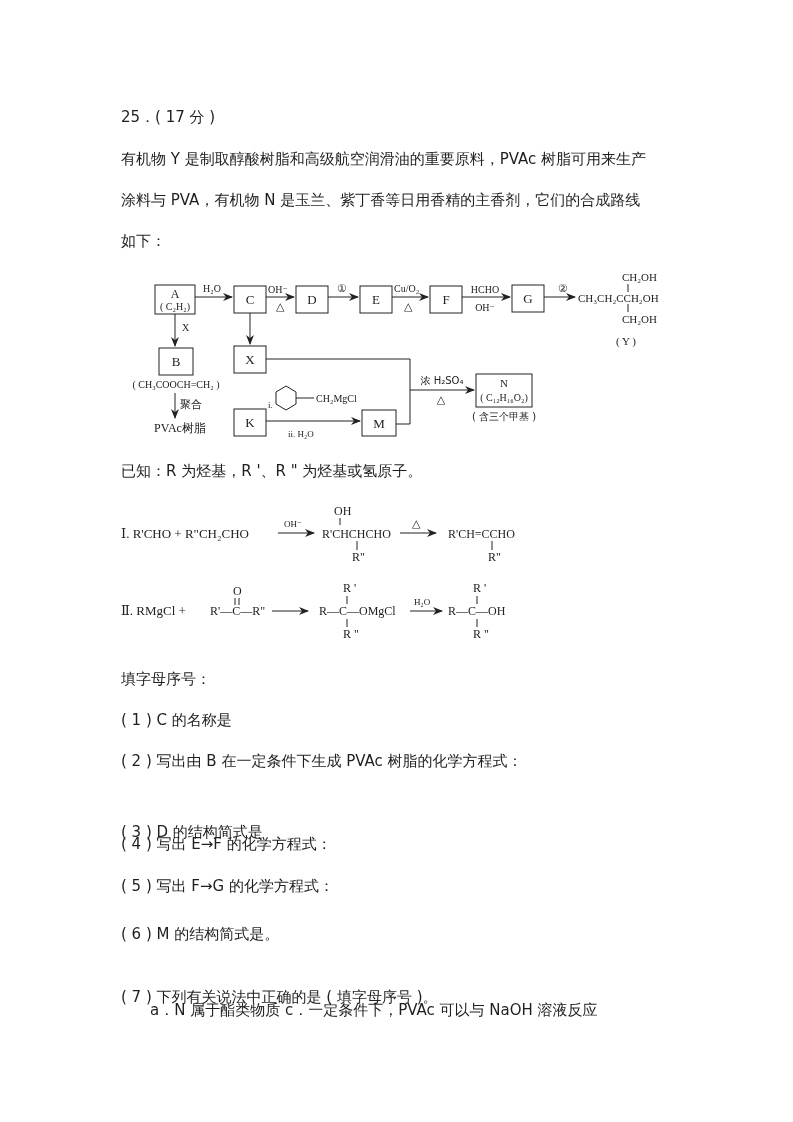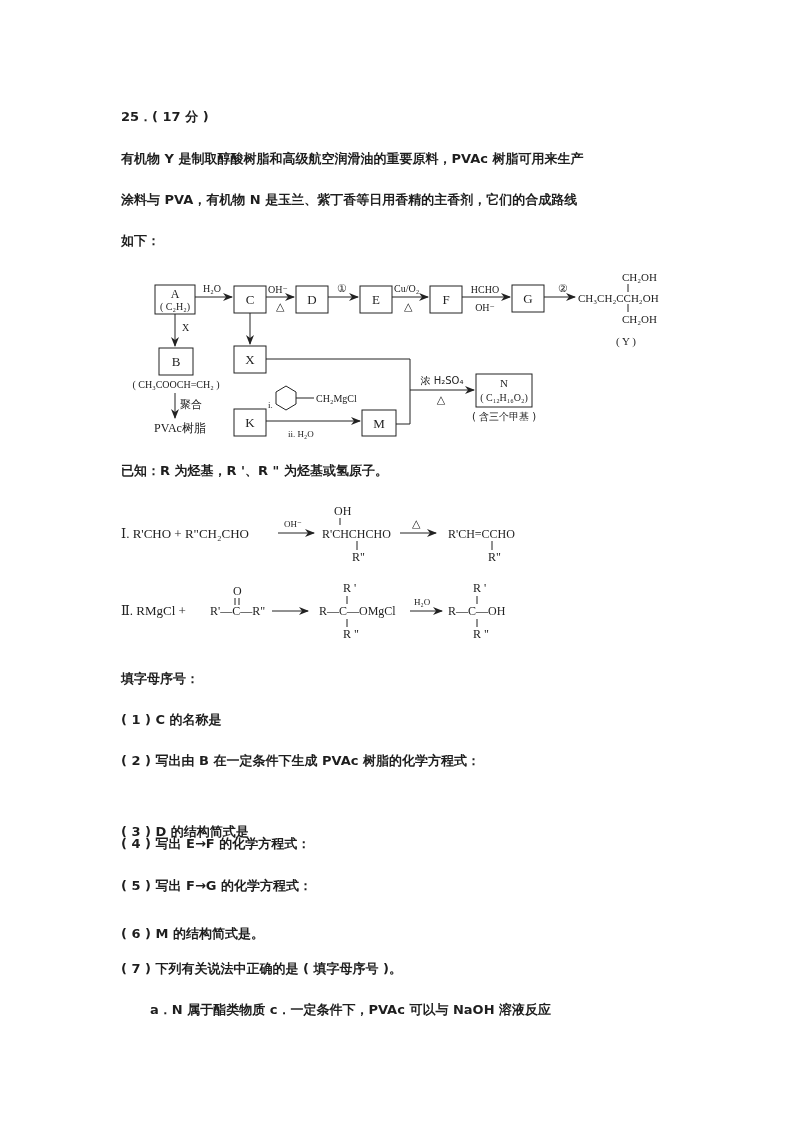--- a/index.html
+++ b/index.html
@@ -1,18 +1,18 @@
 <!DOCTYPE html>
 <html><head>
 <meta charset="utf-8">
 <style>
   html, body { margin:0; padding:0; background:#ffffff; }
   body { width:793px; height:1122px; position:relative; overflow:hidden; color:#222;
          font-family:"DejaVu Sans", "Liberation Sans", sans-serif; }
-  .line { position:absolute; left:121px; font-size:13px; white-space:nowrap; color:#1e1e1e;font-weight:bold; }
+  .line { position:absolute; left:121px; font-size:15px; white-space:nowrap; color:#1e1e1e; }
   .indent { left:150px; }
   svg text { font-family:"Liberation Serif", "DejaVu Serif", serif; fill:#222; }
   svg .cjk { font-family:"DejaVu Sans", sans-serif; }
 </style>
 </head>
 <body>
 
 <div class="line" style="top:108px;">25．( 17 分 )</div>
 <div class="line" style="top:150px;">有机物 Y 是制取醇酸树脂和高级航空润滑油的重要原料，PVAc 树脂可用来生产</div>
 <div class="line" style="top:191px;text-align:right;">涂料与 PVA，有机物 N 是玉兰、紫丁香等日用香精的主香剂，它们的合成路线</div>
@@ -151,14 +151,14 @@
   <text x="473" y="638" font-size="12">R "</text>
 </svg>
 
 <div class="line" style="top:670px;">填字母序号：</div>
 <div class="line" style="top:711px;">( 1 ) C 的名称是</div>
 <div class="line" style="top:752px;">( 2 ) 写出由 B 在一定条件下生成 PVAc 树脂的化学方程式：</div>
 <div class="line" style="top:823px;">( 3 ) D 的结构简式是</div>
 <div class="line" style="top:835px;">( 4 ) 写出 E→F 的化学方程式：</div>
 <div class="line" style="top:877px;">( 5 ) 写出 F→G 的化学方程式：</div>
 <div class="line" style="top:886px;margin-top:39px;">( 6 ) M 的结构简式是。</div>
-<div class="line" style="top:960px;text-align:center;">( 7 ) 下列有关说法中正确的是 ( 填字母序号 )。</div>
+<div class="line" style="top:988px;text-align:center;">( 7 ) 下列有关说法中正确的是 ( 填字母序号 )。</div>
 <div class="line indent" style="top:1001px;text-align:center;">a．N 属于酯类物质 c．一定条件下，PVAc 可以与 NaOH 溶液反应</div>
 
 </body></html>

